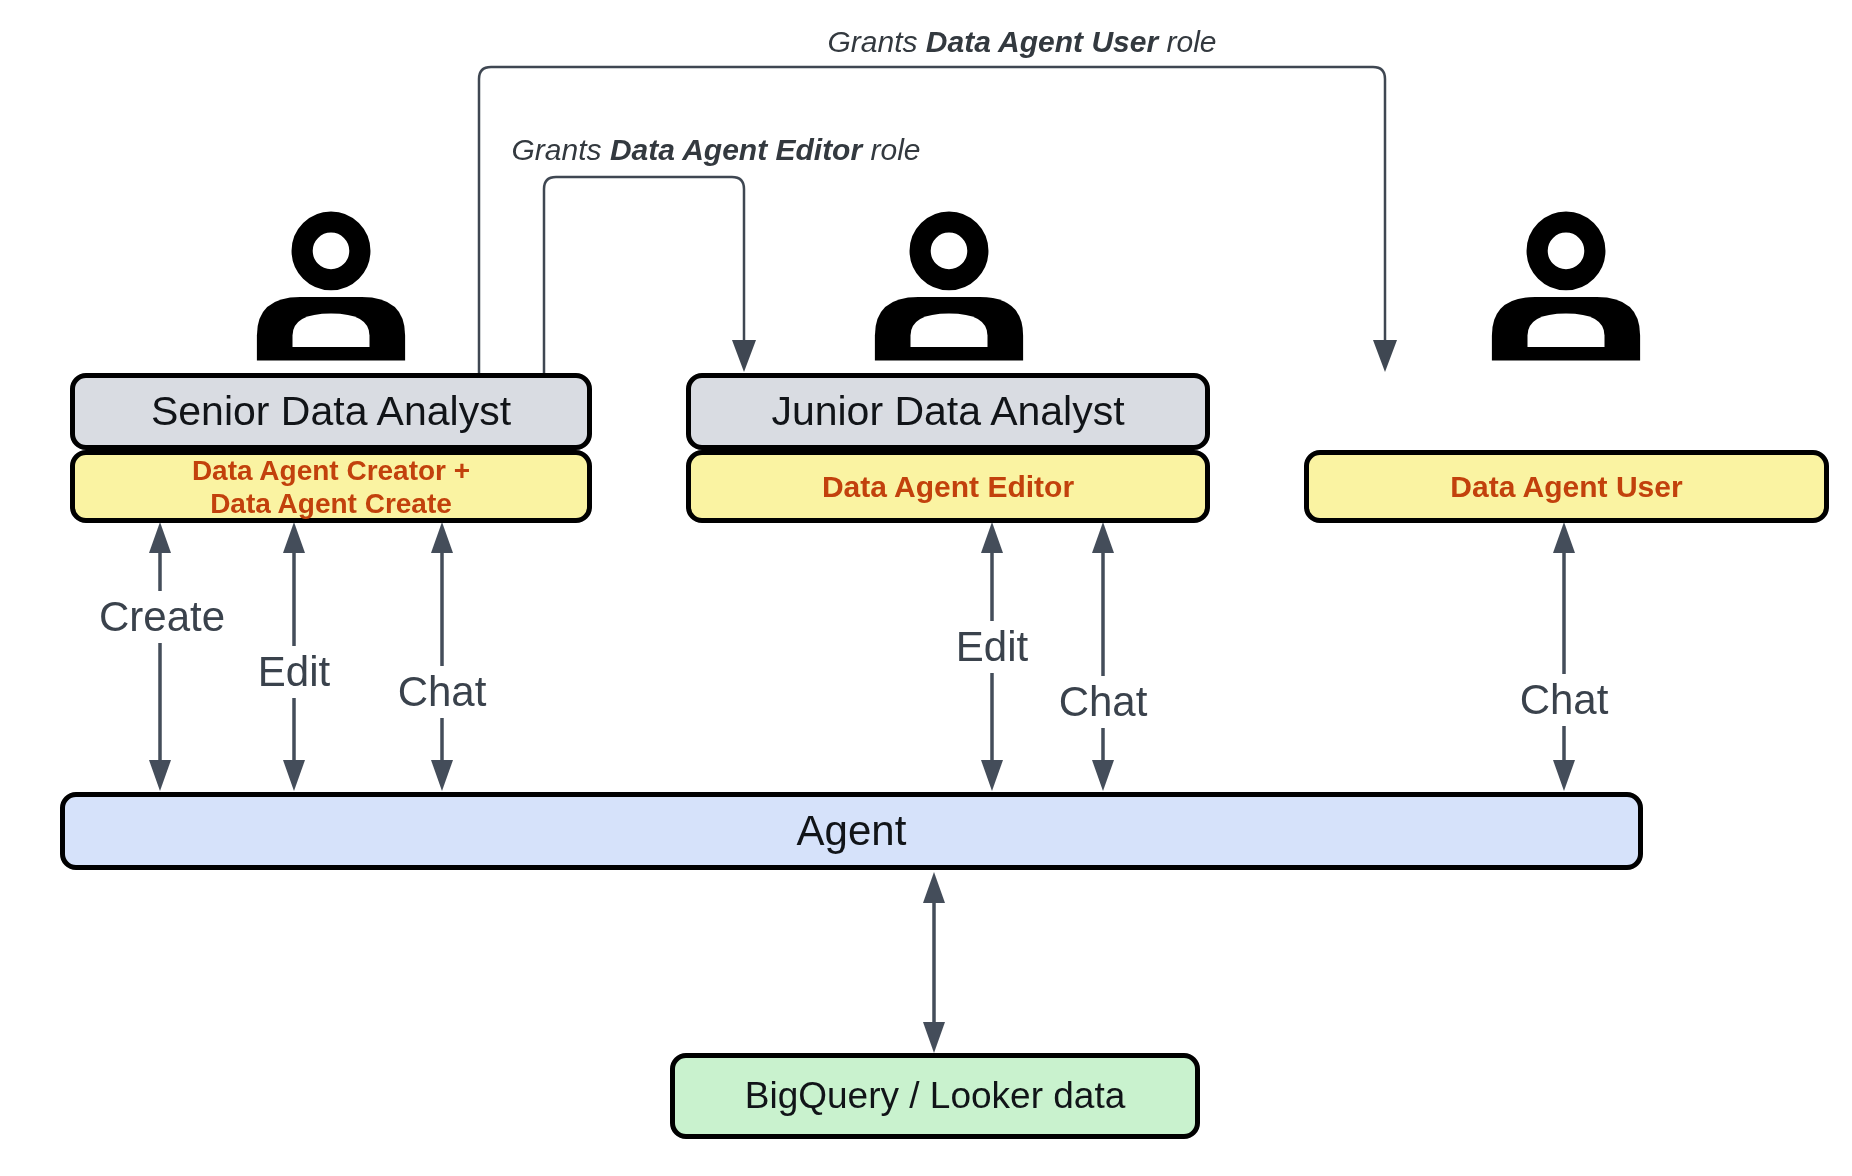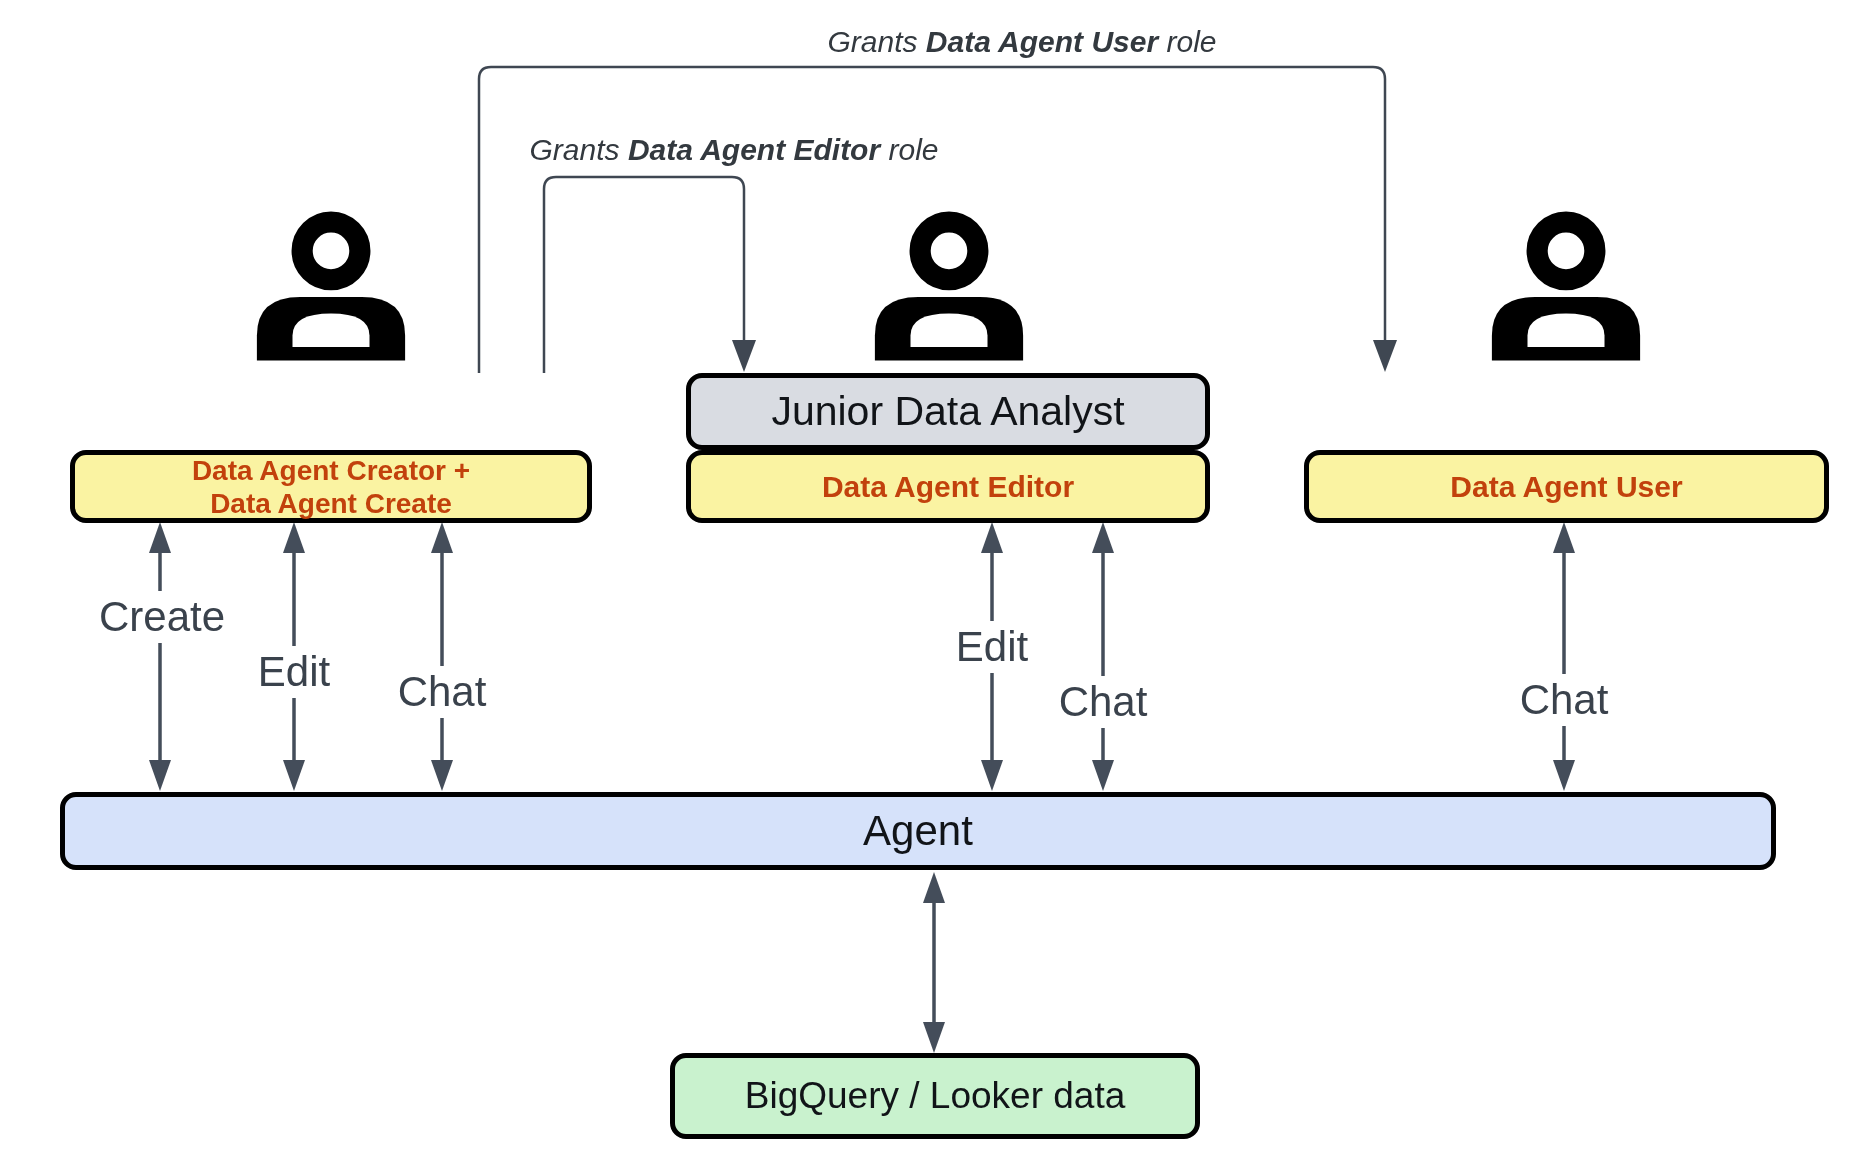--- a/index.html
+++ b/index.html
@@ -133,24 +133,27 @@
     </g>
 
     <use href="#person" x="242" y="208" width="154" height="155"></use>
     <use href="#person" x="860" y="208" width="154" height="155"></use>
     <use href="#person" x="1477" y="208" width="154" height="155"></use>
   </svg>
 
   <div class="grants-label" style="left:1010px; top:42px;">
     <span>Grants </span><span class="g-bold">Data Agent User</span><span> role</span>
   </div>
-  <div class="grants-label" style="left:722px; top:150px;">
+  <div class="grants-label" style="left:704px; top:150px;">
     <span>Grants </span><span class="g-bold">Data Agent Editor</span><span> role</span>
   </div>
 
+  <div class="card title-card" style="left:58px; top:373px; width:522px; height:77px;">
+    <span>Senior Data Analyst</span>
+  </div>
   <div class="card perm-card two-line" style="left:58px; top:450px; width:522px; height:73px;">
     <span>Data Agent Creator +</span>
     <span>Data Agent Create</span>
   </div>
 
   <div class="card title-card" style="left:674px; top:373px; width:524px; height:77px;">
     <span>Junior Data Analyst</span>
   </div>
   <div class="card perm-card one-line" style="left:674px; top:450px; width:524px; height:73px;">
     <span>Data Agent Editor</span>
@@ -160,21 +163,21 @@
     <span>Data Agent User</span>
   </div>
 
   <div class="action-label" style="left:150px;  top:617px;">Create</div>
   <div class="action-label" style="left:282px;  top:672px;">Edit</div>
   <div class="action-label" style="left:430px;  top:692px;">Chat</div>
   <div class="action-label" style="left:980px;  top:647px;">Edit</div>
   <div class="action-label" style="left:1091px; top:702px;">Chat</div>
   <div class="action-label" style="left:1552px; top:700px;">Chat</div>
 
-  <div class="card agent-bar" style="left:48px; top:792px; width:1716px; height:78px;">
+  <div class="card agent-bar" style="left:48px; top:792px; width:1583px; height:78px;">
     <span>Agent</span>
   </div>
 
   <div class="card data-box" style="left:658px; top:1053px; width:530px; height:86px;">
     <span>BigQuery / Looker data</span>
   </div>
 
 </div>
 
 </body></html>

